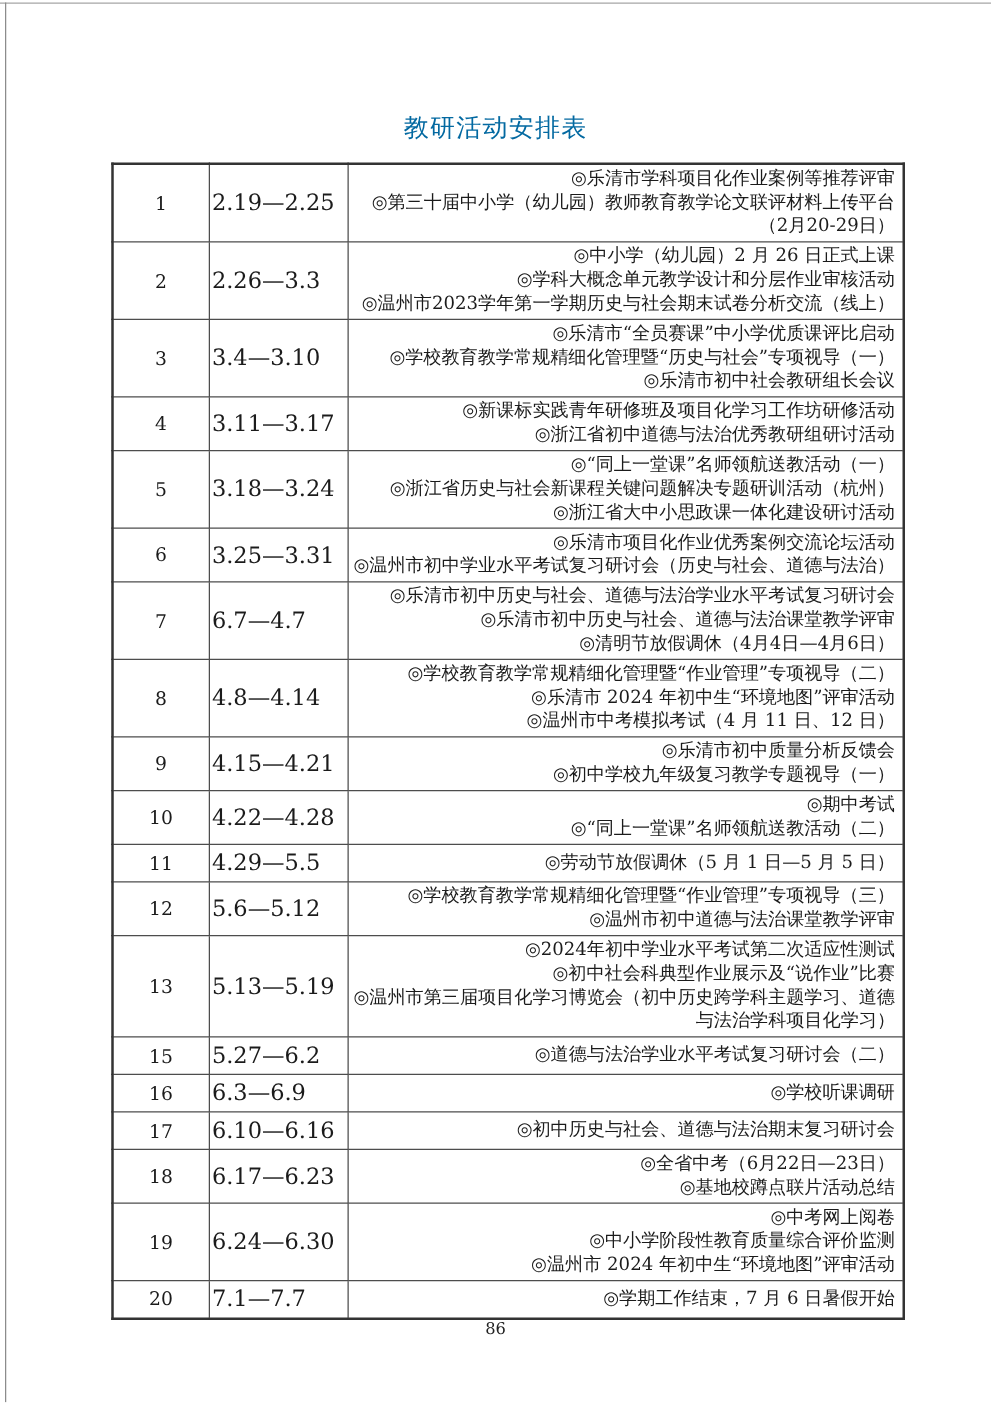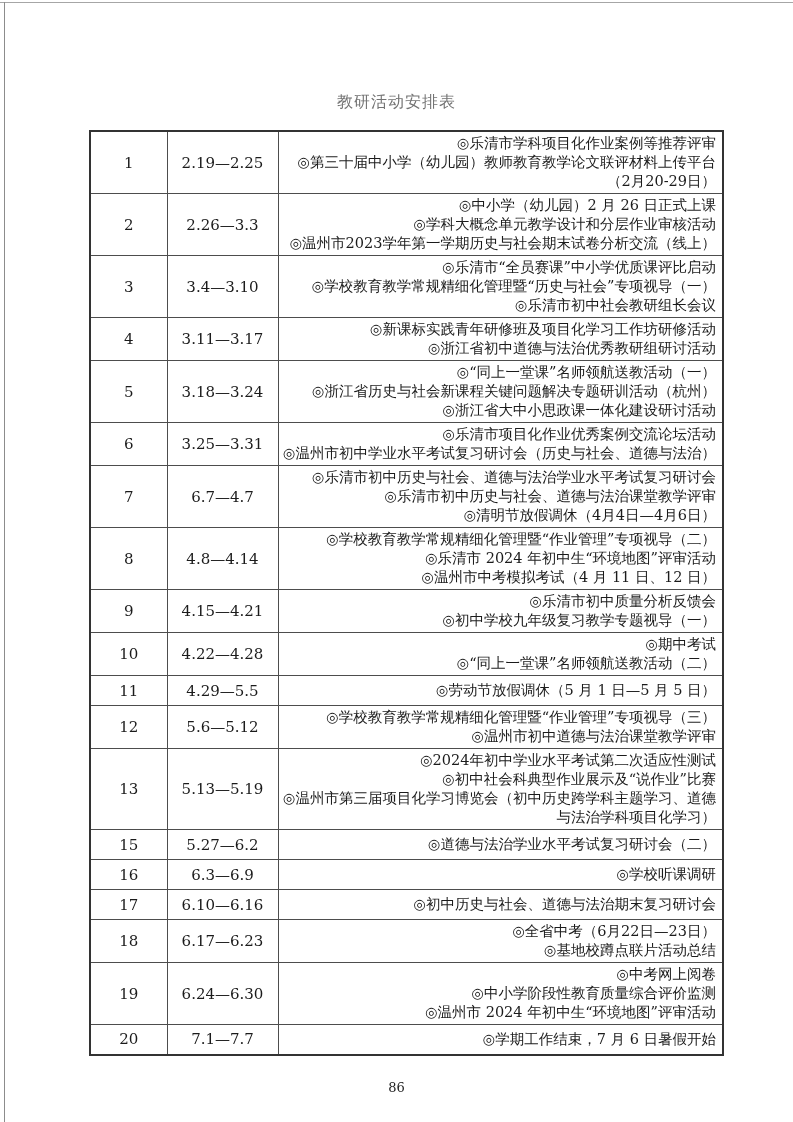--- a/index.html
+++ b/index.html
@@ -26,25 +26,25 @@
   }
   .frame-left {
     position: absolute;
     top: 2px; bottom: 0; left: 4px;
     width: 1px;
     background: #8c8c8c;
   }
   .title {
     margin: 0;
     text-align: center;
-    font-size: 16px;
+    font-size: 20px;
     font-weight: 400;
     letter-spacing: 1px;
     line-height: 32px;
-    color: #737373;
+    color: #0369a1;
   }
   table.schedule {
     border-collapse: collapse;
     table-layout: fixed;
     width: 635px;
     margin: 12px 0 0 89px;
     border: 2px solid #333333;
   }
   table.schedule td {
     border: 1px solid #4d4d4d;
@@ -52,40 +52,40 @@
     box-sizing: border-box;
   }
   td.c-num {
     width: 77px;
     text-align: center;
     font-size: 15px;
     padding: 1px 2px;
   }
   td.c-date {
     width: 111px;
-    text-align: center;
-    font-size: 15px;
+    text-align: left;
+    font-size: 18px;
     white-space: nowrap;
     padding: 1px 2px;
   }
   td.c-act {
     padding: 2px 6px 2px 4px;
     font-size: 14.5px;
     vertical-align: middle;
   }
   .act {
     line-height: 19px;
     text-align: right;
   }
   tr.single td.c-act {
     height: 30px;
     padding-left: 30px;
   }
   .page-number {
-    margin-top: 24px;
+    margin-top: 0;
     text-align: center;
     font-size: 13px;
     color: #222222;
   }
 </style>
 </head>
 <body>
 
 <div class="page">
   <div class="frame-top"></div>

